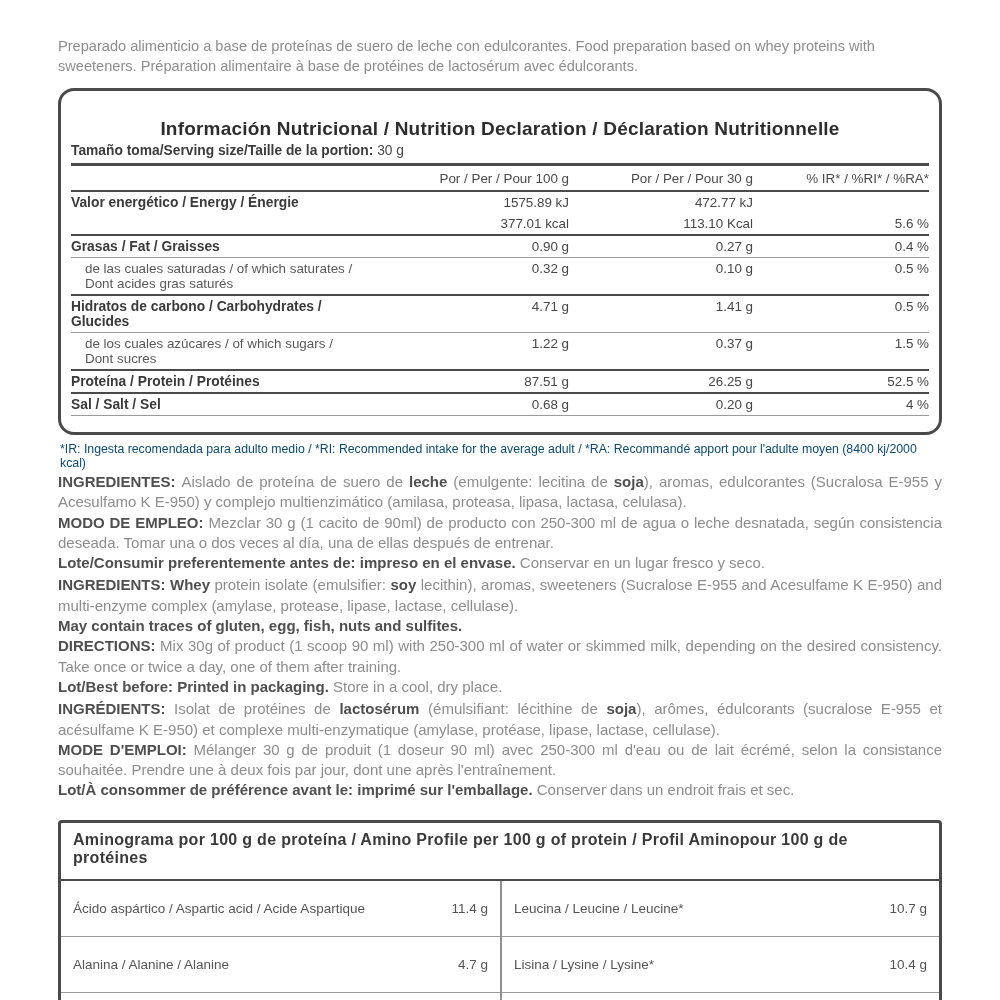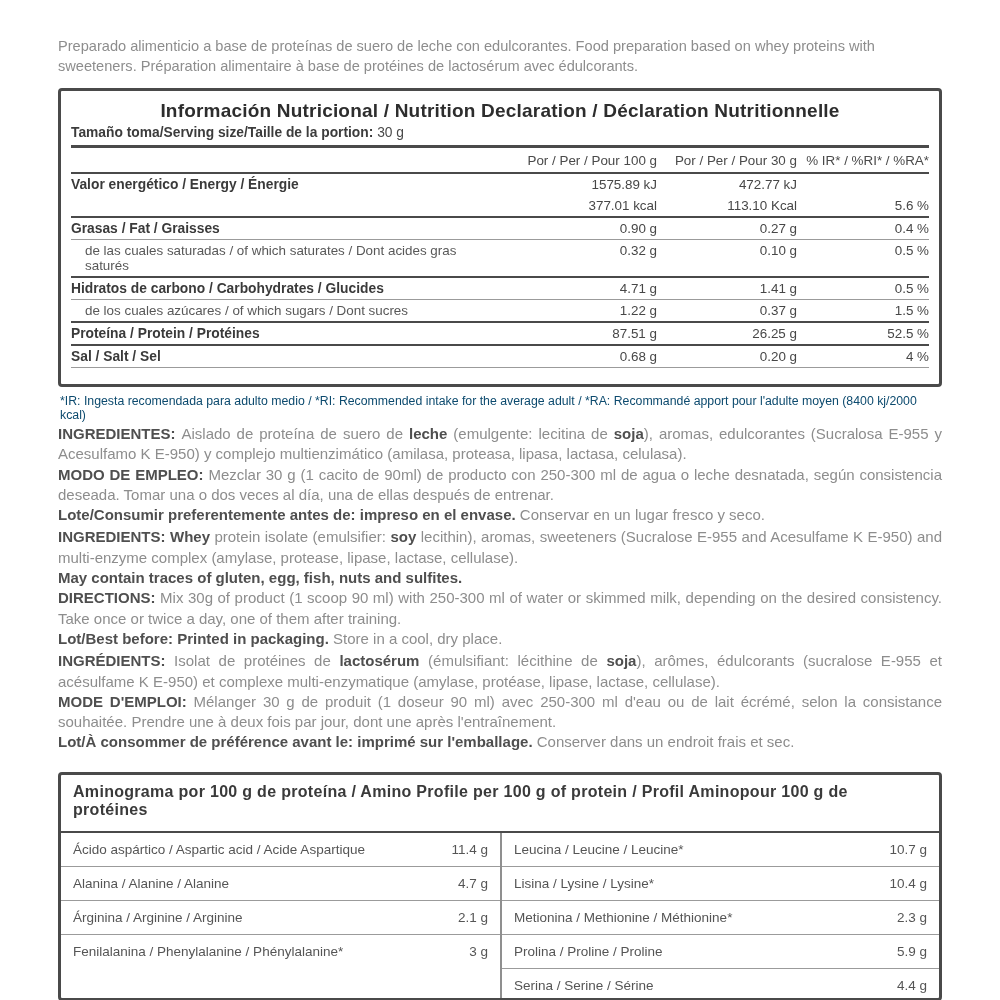--- a/index.html
+++ b/index.html
@@ -6,30 +6,30 @@
   body {
     width:1000px; min-height:1000px;
     font-family:"Liberation Sans", sans-serif;
     -webkit-font-smoothing:antialiased;
   }
   .content { padding:20px 58px 8px 58px; }
 
   .intro { font-size:14.6px; line-height:20px; color:#8d8d8d; margin:16px 0 12px 0; }
 
   
-  .nt { border:3px solid #4a4a4a; border-radius:4px; padding:6px 10px 16px 10px; }
+  .nt { border:3px solid #4a4a4a; border-radius:16px; padding:24px 10px 16px 10px; }
   .nt-title { text-align:center; font-weight:bold; font-size:19px; color:#2d2d2d; padding:3px 0 2px; letter-spacing:.2px; }
   .nt-serving { font-size:13.8px; font-weight:bold; color:#3c3c3c; padding:1px 0 5px; }
   .nt-serving .val { font-weight:normal; color:#4a4a4a; }
 
   .rule { height:1px; background:#9b9b9b; }
   .rule.r2 { height:2px; background:#4a4a4a; }
   .rule.r3 { height:3px; background:#4a4a4a; }
 
-  .nt-grid { display:grid; grid-template-columns:1fr 170px 140px 132px; }
+  .nt-grid { display:grid; grid-template-columns:1fr 170px 140px 132px;gap:44px; }
   .nt-head { font-size:13.4px; color:#4a4a4a; padding:5px 0 4px; }
   .nt-head div { text-align:right; }
   .nt-row { font-size:13.4px; color:#474747; padding:3px 0; }
   .nt-label { text-align:left; }
   .nt-label.bold { font-weight:bold; color:#3a3a3a; font-size:13.8px; }
   .nt-label.indent { padding-left:14px; color:#585858; }
   .nt-val { text-align:right; }
 
   .foot { font-size:12.3px; color:#0c4a6e; margin:7px 0 0 2px; }
 
@@ -37,21 +37,21 @@
   .lang { margin-top:2px; }
   .para { margin:0; font-size:15px; line-height:20.3px; color:#8d8d8d; text-align:justify; }
   .para b { color:#4f4f4f; }
 
   
   .amino { border:3px solid #4a4a4a; border-radius:4px; margin-top:19px; }
   .am-title { font-weight:bold; font-size:16px; color:#3a3a3a; padding:8px 12px 12px 12px; letter-spacing:.3px; }
   .am-body { display:grid; grid-template-columns:1fr 1fr; }
   .am-col.right { border-left:2px solid #8f8f8f; }
   .am-row { display:flex; justify-content:space-between; align-items:baseline;
-            padding:9px 12px; border-bottom:1px solid #9b9b9b;
+            padding:20px 12px; border-bottom:1px solid #9b9b9b;
             font-size:13.5px; color:#555555; }
   .am-col .am-row:last-child { border-bottom:none; padding-bottom:5px; }
   .am-value { white-space:nowrap; padding-left:8px; }
 </style>
 </head>
 <body>
 
 <div class="content">
 
   <p class="intro">Preparado alimenticio a base de proteínas de suero de leche con edulcorantes. Food preparation based on whey proteins with sweeteners. Préparation alimentaire à base de protéines de lactosérum avec édulcorants.</p>

